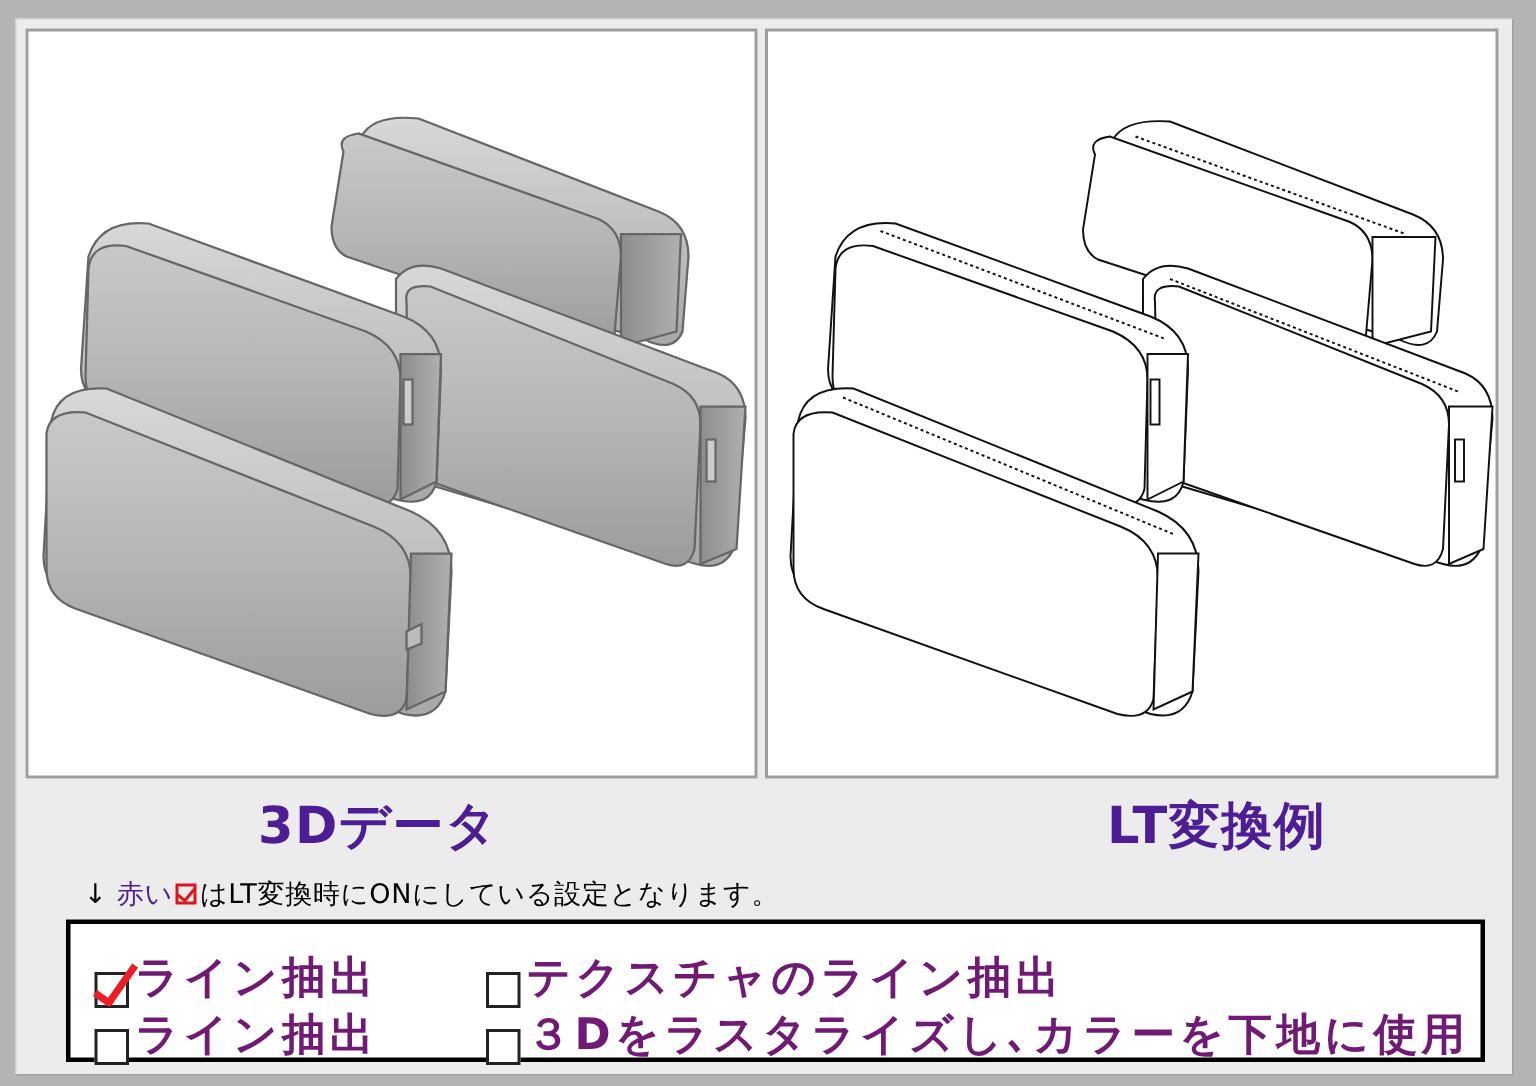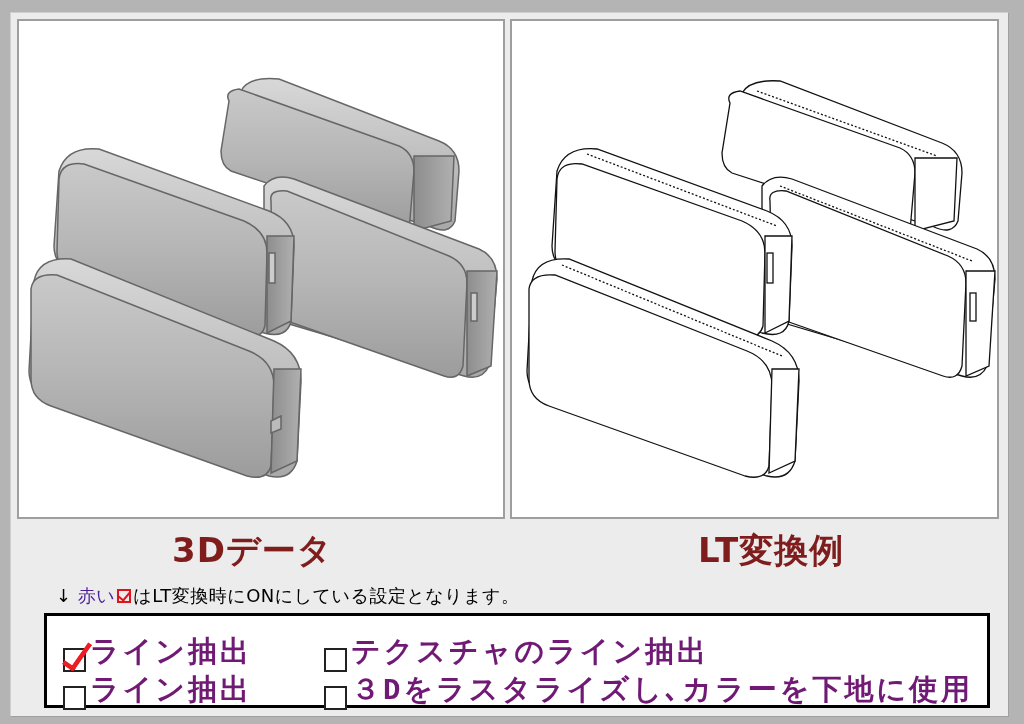--- a/index.html
+++ b/index.html
@@ -21,24 +21,24 @@
     background: #ffffff;
     border: 2px solid #9e9e9e;
     box-sizing: border-box;
     overflow: hidden;
   }
   .panel.left { left: 17px; width: 488px; }
   .panel.right { left: 510px; width: 489px; }
   .panel svg { position: absolute; left: 0; top: 0; }
   .caption {
     position: absolute; top: 528px; font-size: 34px; font-weight: bold;
-    color: #7f1d1d; letter-spacing: 1px; white-space: nowrap;
+    color: #4c1d95; letter-spacing: 1px; white-space: nowrap;
   }
   .caption.left { left: 172px; }
-  .caption.right { left: 698px; }
+  .caption.right { left: 738px; }
   .note {
     position: absolute; left: 56px; top: 584px; font-size: 18px; color: #000;
     white-space: nowrap; letter-spacing: 0.5px;
   }
   .note .red { color: #4c1d95; }
   .note .box-icon {
     display: inline-block; width: 14px; height: 14px; border: 2px solid #e0141e;
     box-sizing: border-box; position: relative; vertical-align: -1px; margin: 0 2px;
   }
   .note .box-icon::after {
@@ -59,21 +59,21 @@
     margin-right: 4px; position: relative; flex: none; background: #fff;
   }
   .opt .cb.checked::after {
     content: ""; position: absolute; left: 5px; top: -12px; width: 9px; height: 28px;
     border-right: 5px solid #ee1c24; border-bottom: 5px solid #ee1c24;
     transform: rotate(35deg); border-radius: 0 0 3px 0;
   }
   .o1 { left: 16px; top: 16px; }
   .o2 { left: 277px; top: 16px; }
   .o3 { left: 16px; top: 54px; }
-  .o4 { left: 277px; top: 54px; font-family: Liberation Mono, monospace; }
+  .o4 { left: 277px; top: 54px; }
 </style>
 </head>
 <body>
 
 <div class="sheet"></div>
 
 <div class="panel left">
   <svg width="484" height="496" viewBox="0 0 484 496">
     <defs>
       <linearGradient id="gFace" x1="0" y1="0" x2="0" y2="1">

